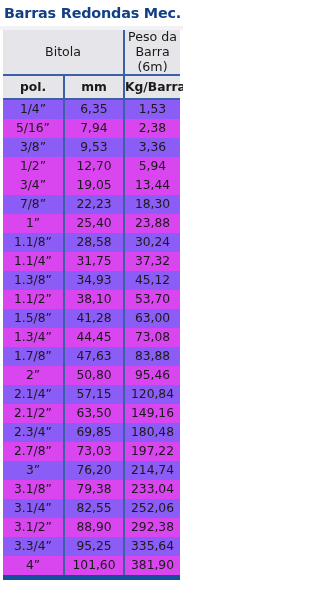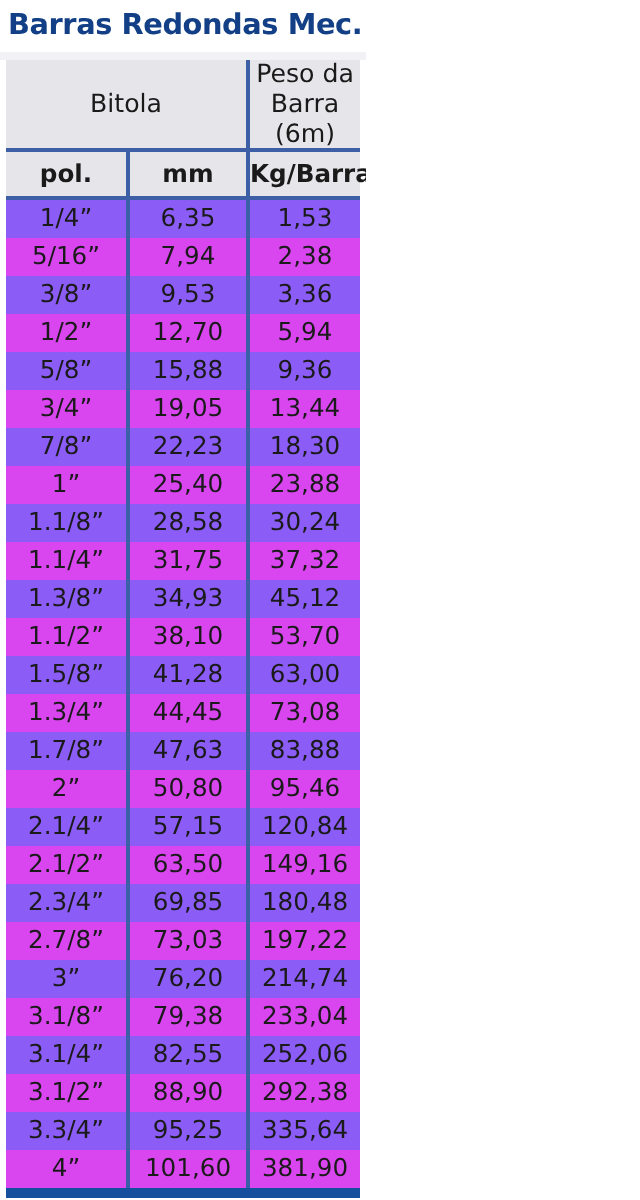--- a/index.html
+++ b/index.html
@@ -166,25 +166,20 @@
           <tr class="data-row odd">
             <td>3/8”</td>
             <td>9,53</td>
             <td>3,36</td>
           </tr>
           <tr class="data-row even">
             <td>1/2”</td>
             <td>12,70</td>
             <td>5,94</td>
           </tr>
-          <tr class="data-row odd">
-            <td>5/8”</td>
-            <td>15,88</td>
-            <td>9,36</td>
-          </tr>
           <tr class="data-row even">
             <td>3/4”</td>
             <td>19,05</td>
             <td>13,44</td>
           </tr>
           <tr class="data-row odd">
             <td>7/8”</td>
             <td>22,23</td>
             <td>18,30</td>
           </tr>

